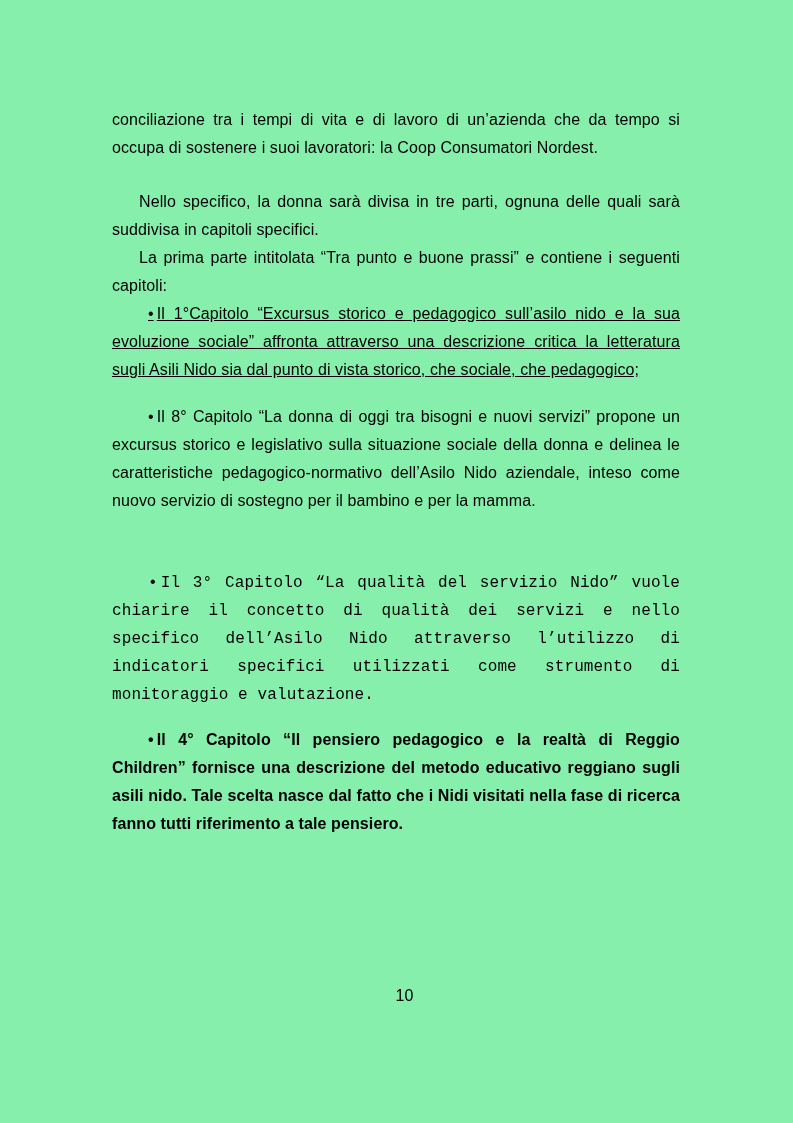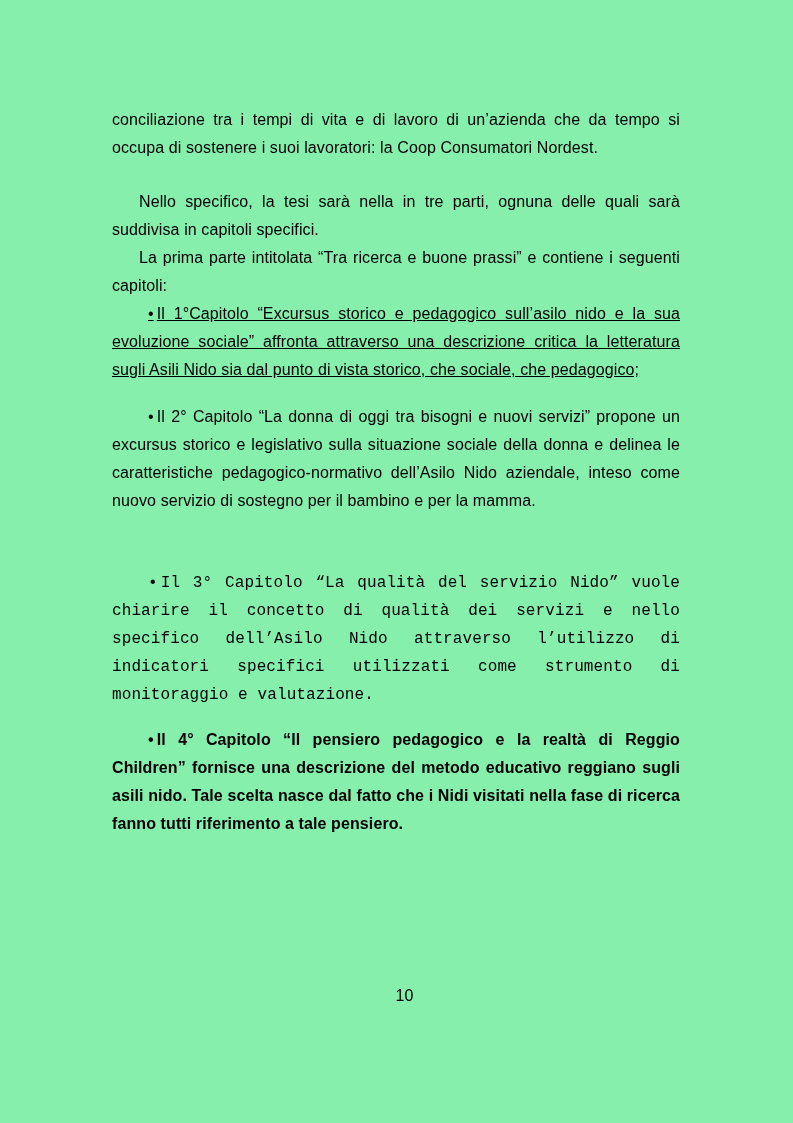--- a/index.html
+++ b/index.html
@@ -62,30 +62,30 @@
 </head>
 <body>
 
 <div class="page">
 
   <div class="content">
 
     <p class="p0">conciliazione tra i tempi di vita e di lavoro di un’azienda che da tempo si occupa di sostenere i suoi lavoratori: la Coop Consumatori Nordest.</p>
 
 
-    <p class="p2 indent">Nello specifico, la tesi sarà nella in tre parti, ognuna delle quali sarà suddivisa in capitoli specifici.</p>
+    <p class="p2 indent">Nello specifico, la donna sarà divisa in tre parti, ognuna delle quali sarà suddivisa in capitoli specifici.</p>
 
-    <p class="p3 indent">La prima parte intitolata “Tra ricerca e buone prassi” e contiene i seguenti capitoli:</p>
+    <p class="p3 indent">La prima parte intitolata “Tra punto e buone prassi” e contiene i seguenti capitoli:</p>
 
     <p class="p4 bullet">
       <span class="bullet-glyph">•</span><span>Il 1°Capitolo “Excursus storico e pedagogico sull’asilo nido e la sua evoluzione sociale” affronta attraverso una descrizione critica la letteratura sugli Asili Nido sia dal punto di vista storico, che sociale, che pedagogico;</span>
     </p>
 
     <p class="p5 bullet">
-      <span class="bullet-glyph">•</span><span>Il 2° Capitolo “La donna di oggi tra bisogni e nuovi servizi” propone un excursus storico e legislativo sulla situazione sociale della donna e delinea le caratteristiche pedagogico-normativo dell’Asilo Nido aziendale, inteso come nuovo servizio di sostegno per il bambino e per la mamma.</span>
+      <span class="bullet-glyph">•</span><span>Il 8° Capitolo “La donna di oggi tra bisogni e nuovi servizi” propone un excursus storico e legislativo sulla situazione sociale della donna e delinea le caratteristiche pedagogico-normativo dell’Asilo Nido aziendale, inteso come nuovo servizio di sostegno per il bambino e per la mamma.</span>
     </p>
 
     <p class="p6 bullet">
       <span class="bullet-glyph">•</span><span>Il 3° Capitolo “La qualità del servizio Nido” vuole chiarire il concetto di qualità dei servizi e nello specifico dell’Asilo Nido attraverso l’utilizzo di indicatori specifici utilizzati come strumento di monitoraggio e valutazione.</span>
     </p>
 
     <p class="p7 bullet">
       <span class="bullet-glyph">•</span><span>Il 4° Capitolo “Il pensiero pedagogico e la realtà di Reggio Children” fornisce una descrizione del metodo educativo reggiano sugli asili nido. Tale scelta nasce dal fatto che i Nidi visitati nella fase di ricerca fanno tutti riferimento a tale pensiero.</span>
     </p>
 

